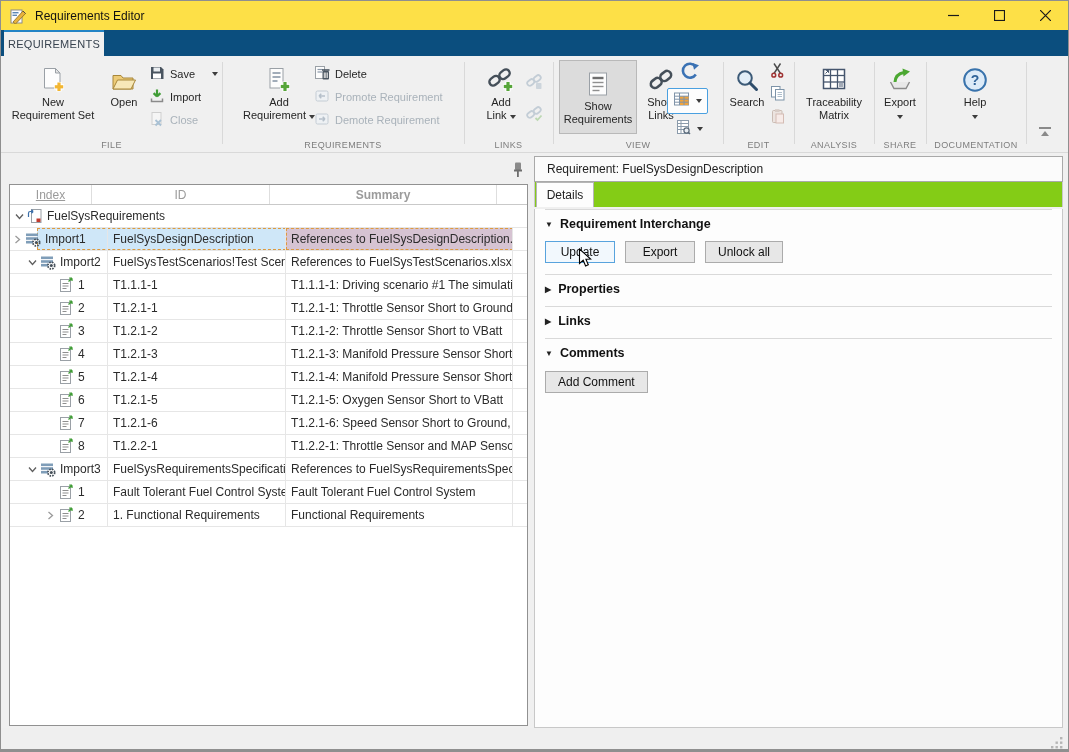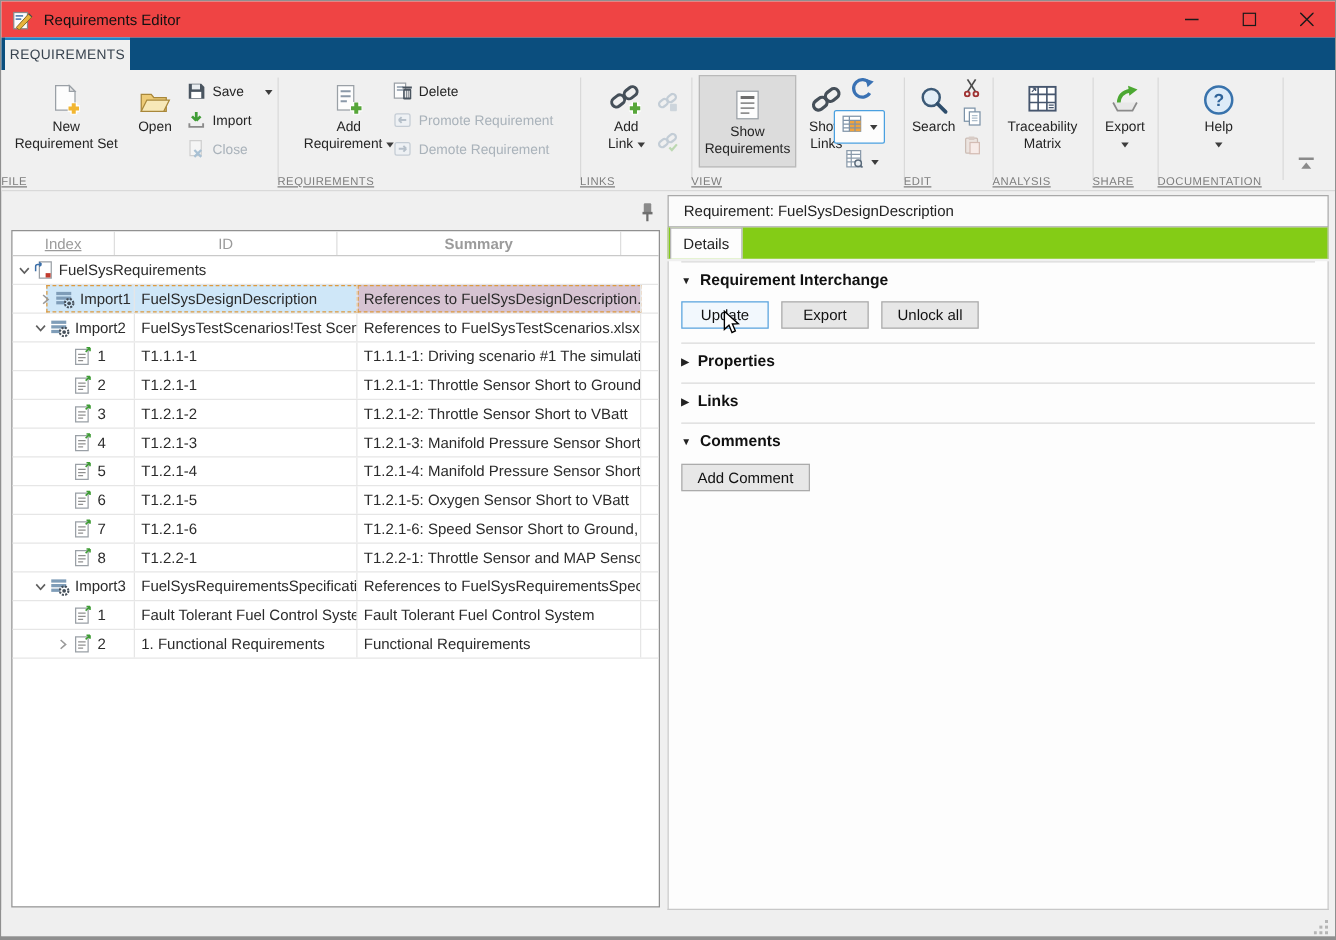--- a/index.html
+++ b/index.html
@@ -1,37 +1,37 @@
 <!DOCTYPE html>
 <html><head>
 <meta charset="utf-8">
 <style>
   * { margin:0; padding:0; box-sizing:border-box; }
   html,body { width:1069px; height:752px; font-family:"Liberation Sans", sans-serif; }
   .window { position:relative; width:1069px; height:752px; background:#f0f0f0;
             border:1px solid #8f8f8f; border-bottom:3px solid #8f8f8f; overflow:hidden; }
 
   
-  .titlebar { height:29px; background:#ef4444; display:flex; align-items:center; }
+  .titlebar { height:29px; background:#fde047; display:flex; align-items:center; }
   .app-icon { margin:0 8px 0 9px; display:flex; }
   .title-text { font-size:12px; color:#111; }
   .win-controls { margin-left:auto; display:flex; height:100%; }
   .win-btn { width:46px; height:100%; display:flex; align-items:center; justify-content:center; }
 
   
   .tabband { height:26px; background:#0b4e7e; display:flex; }
   .ribbon-tab { margin-left:3px; width:100px; background:#f0f0f0; border-top:2px solid #2283c5;
                 display:flex; align-items:center; justify-content:center;
                 font-size:11px; color:#38434f; letter-spacing:.3px; }
 
   
   .toolstrip { position:relative; height:97px; background:#f0f0f0; border-bottom:1px solid #d9d9d9; }
   .tgroup { position:absolute; top:0; height:96px; }
-  .tgroup-label { position:absolute; bottom:2px; left:0; right:0; text-align:left;
-                  font-size:9px; color:#7d7d7d; letter-spacing:.4px;text-decoration:underline; }
+  .tgroup-label { position:absolute; bottom:2px; left:0; right:0; text-align:center;
+                  font-size:9px; color:#7d7d7d; letter-spacing:.4px; }
   .bigbtn { position:absolute; top:4px; display:flex; flex-direction:column; align-items:center;
             font-size:11px; color:#252525; line-height:13px; text-align:center; }
   .bigbtn .icn { height:33px; display:flex; align-items:flex-end; justify-content:center; margin-bottom:3px; }
   .bigbtn.pressed { background:#dcdcdc; border:1px solid #b9b9b9; height:74px; padding-top:3px; top:4px; }
   .smallbtn { position:absolute; display:flex; align-items:center; gap:5px; font-size:11px;
               color:#252525; height:20px; white-space:nowrap; }
   .dis { color:#a9b2ba; }
   .vdiv { position:absolute; top:6px; height:82px; width:1px; background:#d9d9d9; }
   .caret { width:0; height:0; border-left:3.5px solid transparent; border-right:3.5px solid transparent;
            border-top:4px solid #3c3c3c; display:inline-block; }
@@ -518,21 +518,21 @@
                 <path d="M1.5 9 V5.2 Q1.5 3.5 3.2 3.5 H6.2 M6.2 3.5 L4.4 1.8 M6.2 3.5 L4.4 5.2" fill="none" stroke="#3a6ea8" stroke-width="1.2"></path>
                 <rect x="9.5" y="10.5" width="4" height="3.5" fill="#c23b2e"></rect>
               </svg>
             </span>
             <span>FuelSysRequirements</span>
           </div>
         </div>
         <div class="trow">
           <div class="sel-a"></div>
           <div class="sel-b"></div>
-          <div class="cell c-index" style="padding-left:19px">
+          <div class="cell c-index" style="padding-left:0">
             <span class="chev">
               <svg width="9" height="9" viewBox="0 0 9 9">
                 <polyline points="2.5,1 6.5,4.5 2.5,8" fill="none" stroke="#9a9a9a" stroke-width="1.3"></polyline>
               </svg>
             </span>
             <span class="ticon">
               <svg width="16" height="16" viewBox="0 0 16 16">
                 <g fill="#7f9db8">
                   <rect x="1" y="2.5" width="12" height="2.6"></rect>
                   <rect x="1" y="6.2" width="12" height="2.6"></rect>

